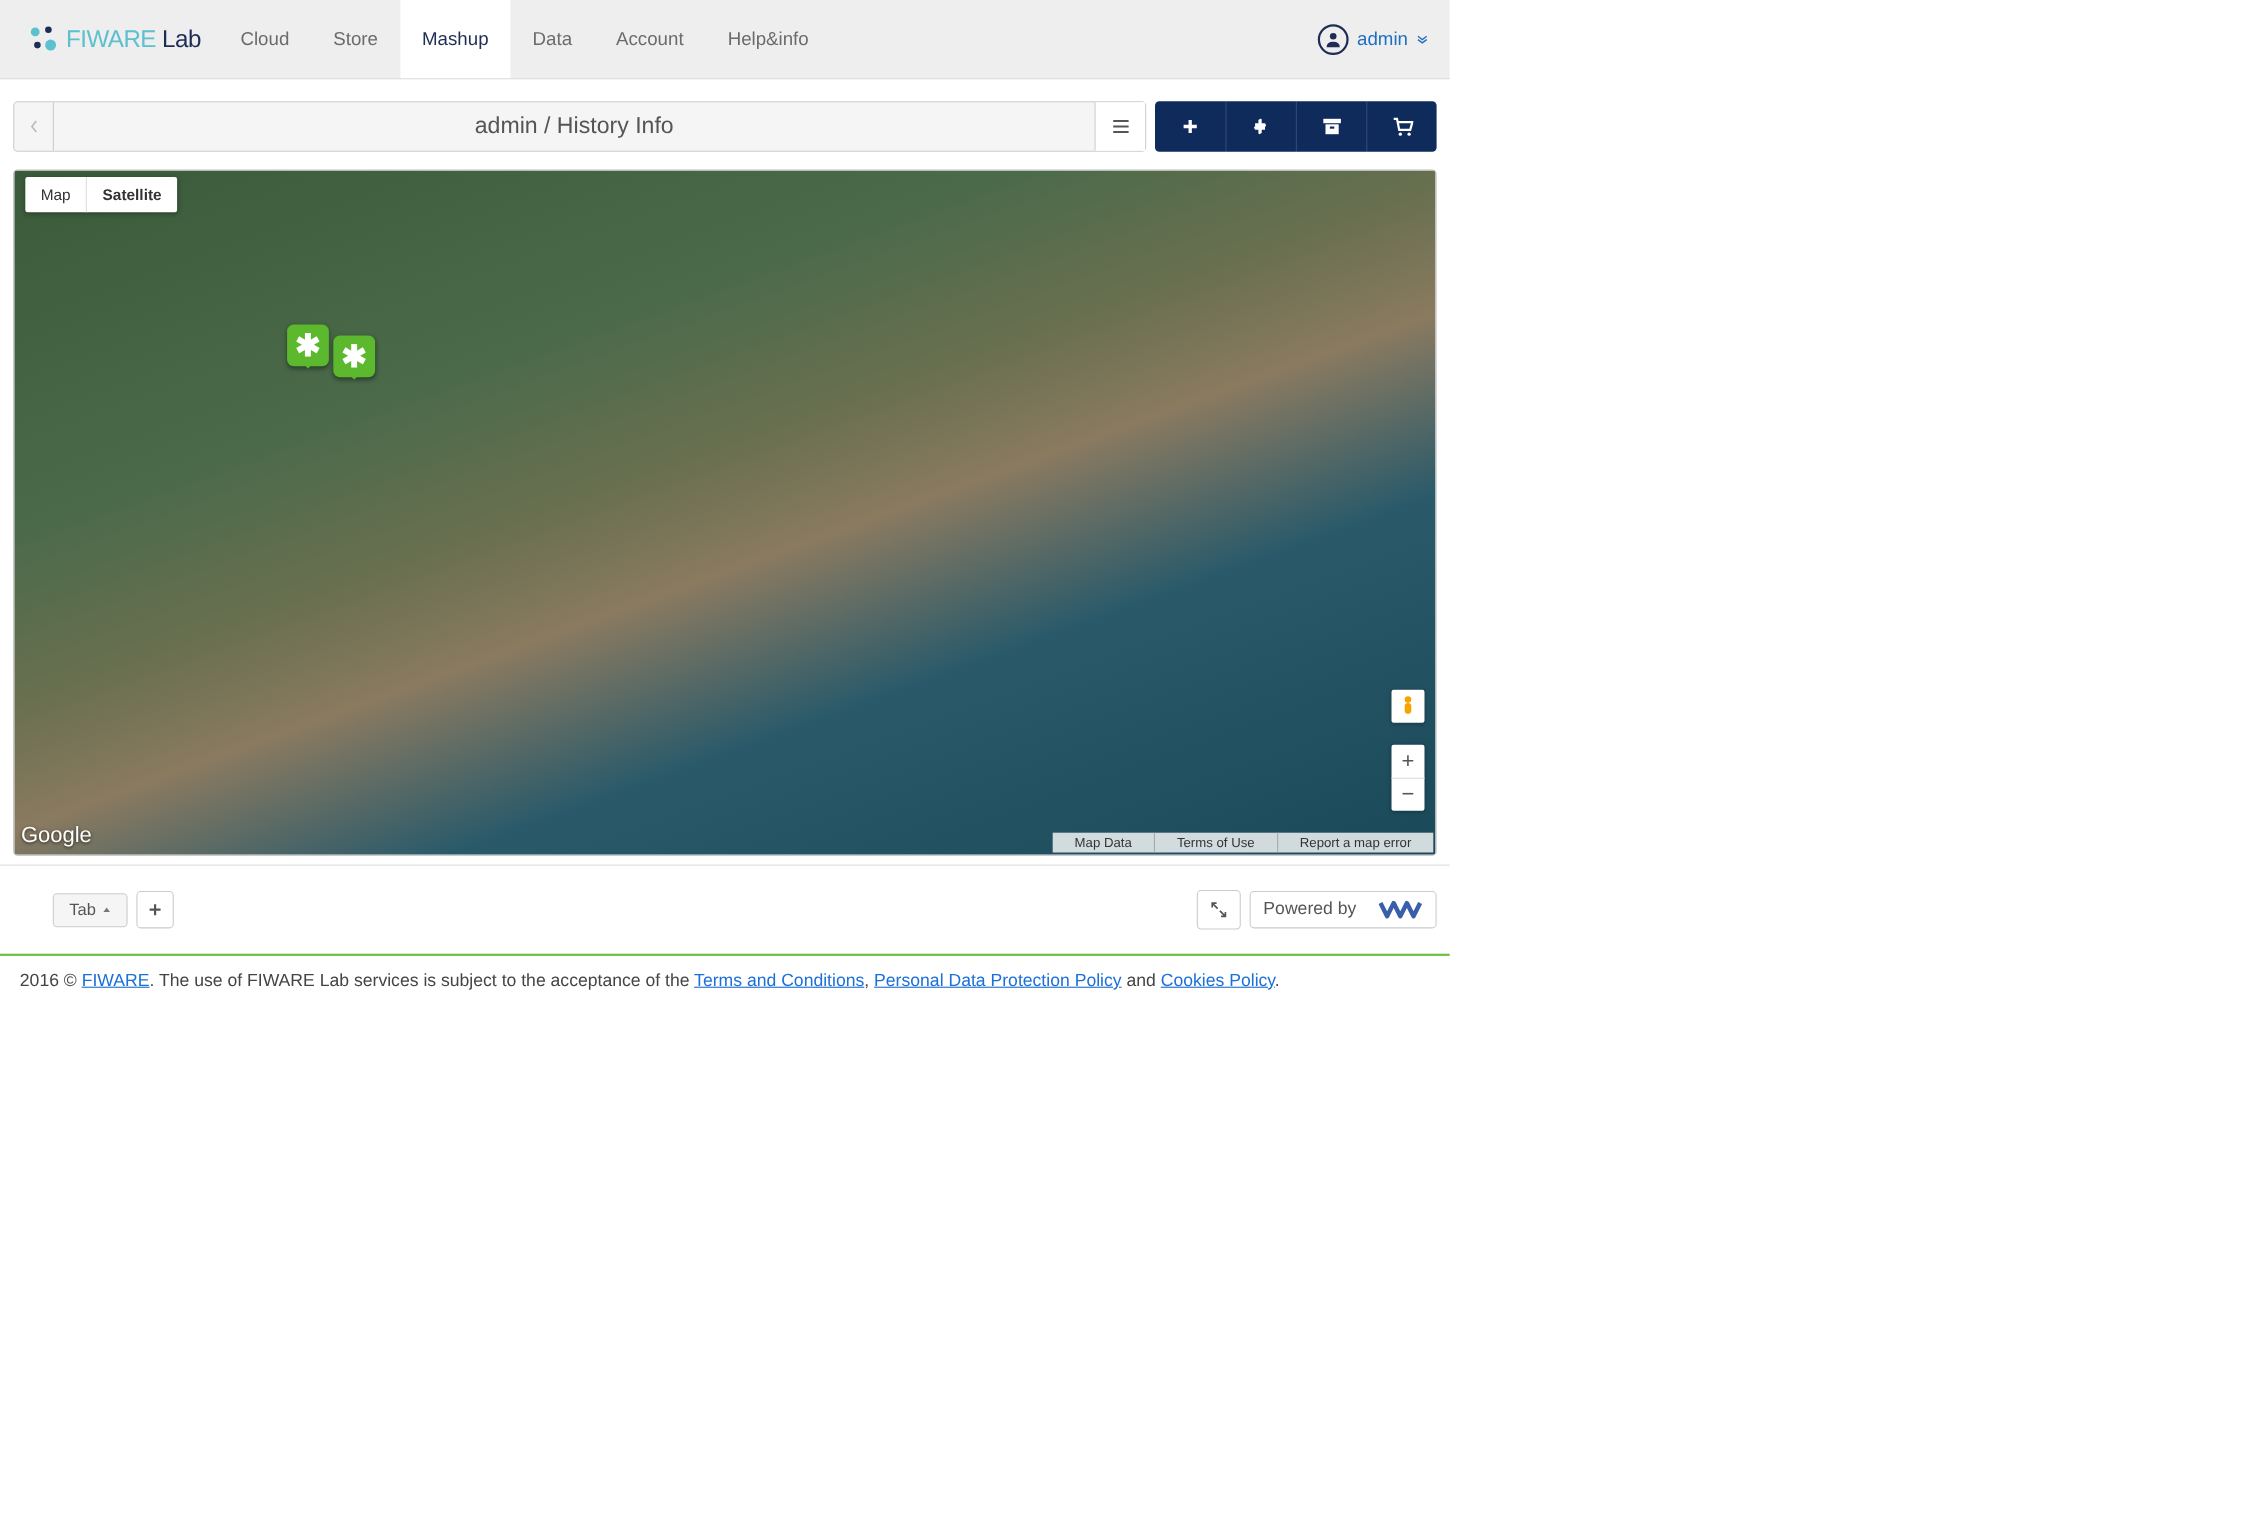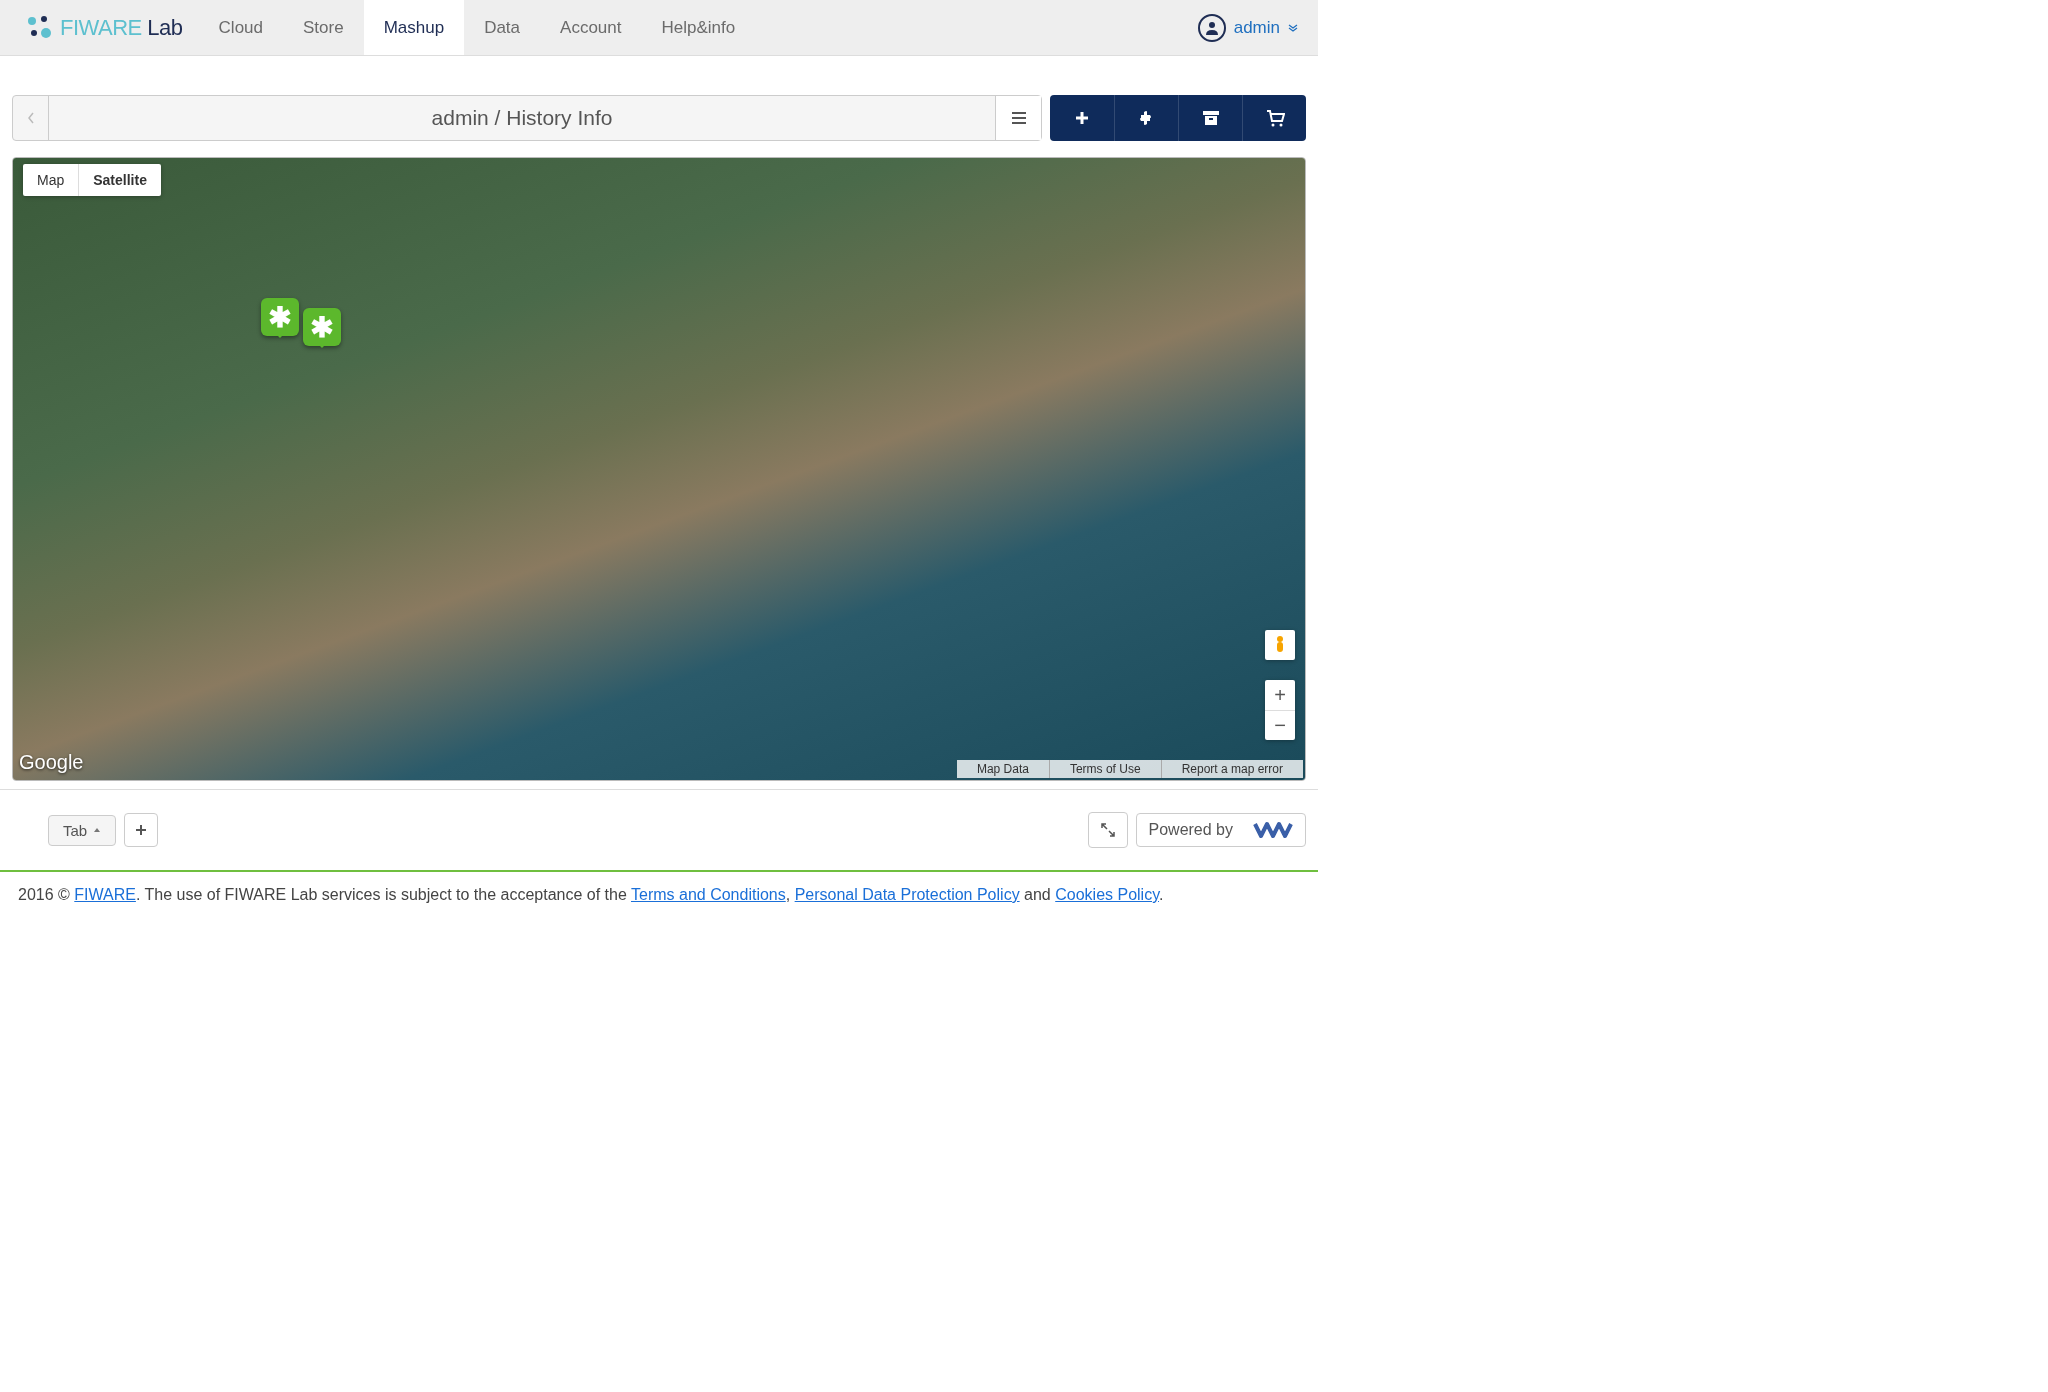--- a/index.html
+++ b/index.html
@@ -7,21 +7,21 @@
   font-family: -apple-system, BlinkMacSystemFont, "Segoe UI", Arial, sans-serif;
   background: #fff;
   color: #333;
   width: 1318px;
 }
 .topnav {
   display: flex;
   align-items: stretch;
   background: #eeeeee;
   border-bottom: 1px solid #ddd;
-  height: 56px;
+  height: 72px;
 }
 .logo {
   display: flex;
   align-items: center;
   padding: 0 16px 0 24px;
 }
 .logo-dots { width: 30px; height: 30px; position: relative; margin-right: 6px; }
 .logo-text { font-size: 22px; color: #5dc0cf; font-weight: 400; letter-spacing: -0.5px; }
 .logo-text .lab { color: #1f2d54; }
 .navitem {
@@ -53,21 +53,20 @@
   border-radius: 50%;
   display: flex;
   align-items: center;
   justify-content: center;
 }
 
 .toolbar-row {
   display: flex;
   gap: 8px;
   padding: 20px 12px 8px 12px;
-  margin-top: 19px;
 }
 .breadcrumb-bar {
   flex: 1;
   display: flex;
   border: 1px solid #ccc;
   border-radius: 4px;
   background: #f5f5f5;
   height: 46px;
 }
 .bc-back {

